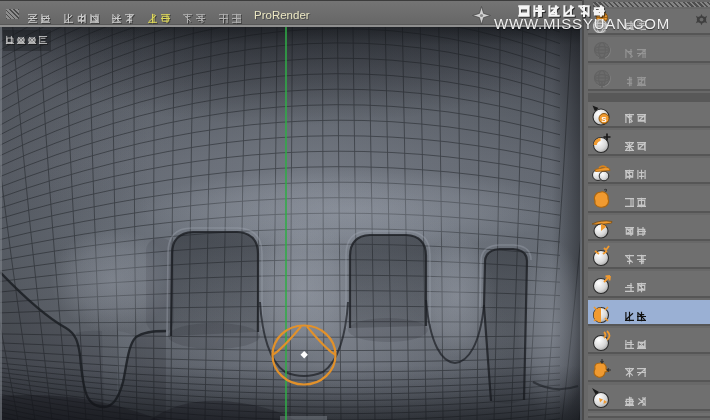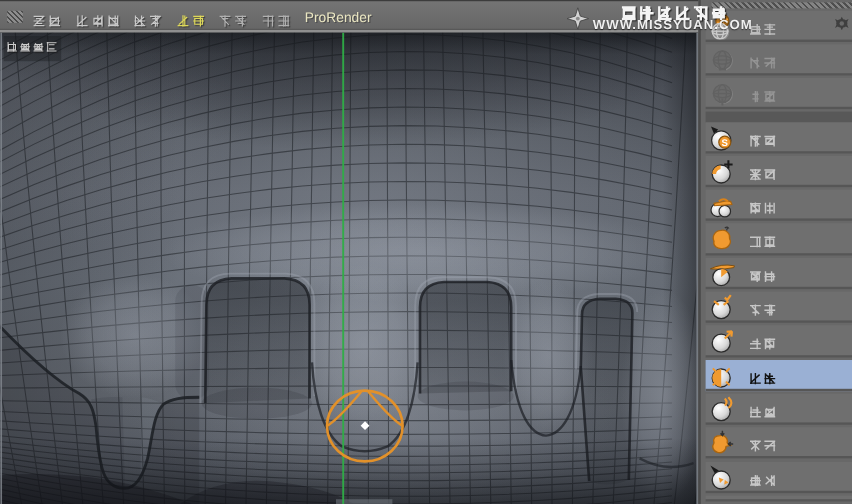--- a/index.html
+++ b/index.html
@@ -5,21 +5,21 @@
 #menubar{position:absolute;left:0;top:0;width:638px;height:25px;background:linear-gradient(#747474,#666666);border-top:1px solid #3c3c3c;box-shadow:inset 0 -1px 0 #585858}
 #grip{position:absolute;left:6px;top:8px;width:13px;height:10px;background:repeating-linear-gradient(45deg,#4a4a4a 0 1px,#8d8d8d 1px 3px)}
 #vpborder{position:absolute;left:0;top:25px;width:582px;height:2px;background:#8f8f8f}
 #viewport{position:absolute;left:0;top:27px;width:582px;height:393px;background:#2a2d33}
 #vplabel{position:absolute;left:3px;top:30px;z-index:5}
 #panel{position:absolute;left:582px;top:0;width:128px;height:420px;background:#686868;border-left:2px solid #4b4b4b}
 #phatch{position:absolute;left:9px;top:2px;width:117px;height:5px;background:repeating-linear-gradient(45deg,#4e4e4e 0 1.5px,#848484 1.5px 3.5px)}
 .prow{position:absolute;left:4px;width:124px;height:26.3px;background:#6f6f6f;border-bottom:2px solid #565656}
 .plbl{position:absolute;left:36px;top:8px}
 #wm1{position:absolute;left:517px;top:4px;z-index:9}
-#wm2{position:absolute;left:494px;top:15px;z-index:9;font-size:11px;font-weight:bold;color:rgba(255,255,255,0.92);letter-spacing:0.8px;text-shadow:0 1px 1px rgba(0,0,0,0.6)}
+#wm2{position:absolute;left:494px;top:15px;z-index:9;font-size:15px;font-weight:normal;color:rgba(255,255,255,0.92);letter-spacing:0.8px;text-shadow:0 1px 1px rgba(0,0,0,0.6)}
 #compass{position:absolute;left:472px;top:6px;z-index:9}
 </style></head><body>
 <div id="viewport">
 <svg id="mesh" width="582" height="393" viewBox="0 27 582 393" style="position:absolute;left:0;top:0">
 <defs>
  <linearGradient id="bgv" x1="0" y1="27" x2="0" y2="420" gradientUnits="userSpaceOnUse">
    <stop offset="0" stop-color="#1f2227"></stop>
    <stop offset="0.046" stop-color="#3d4148"></stop>
    <stop offset="0.11" stop-color="#4a4e56"></stop>
    <stop offset="0.21" stop-color="#565b63"></stop>

